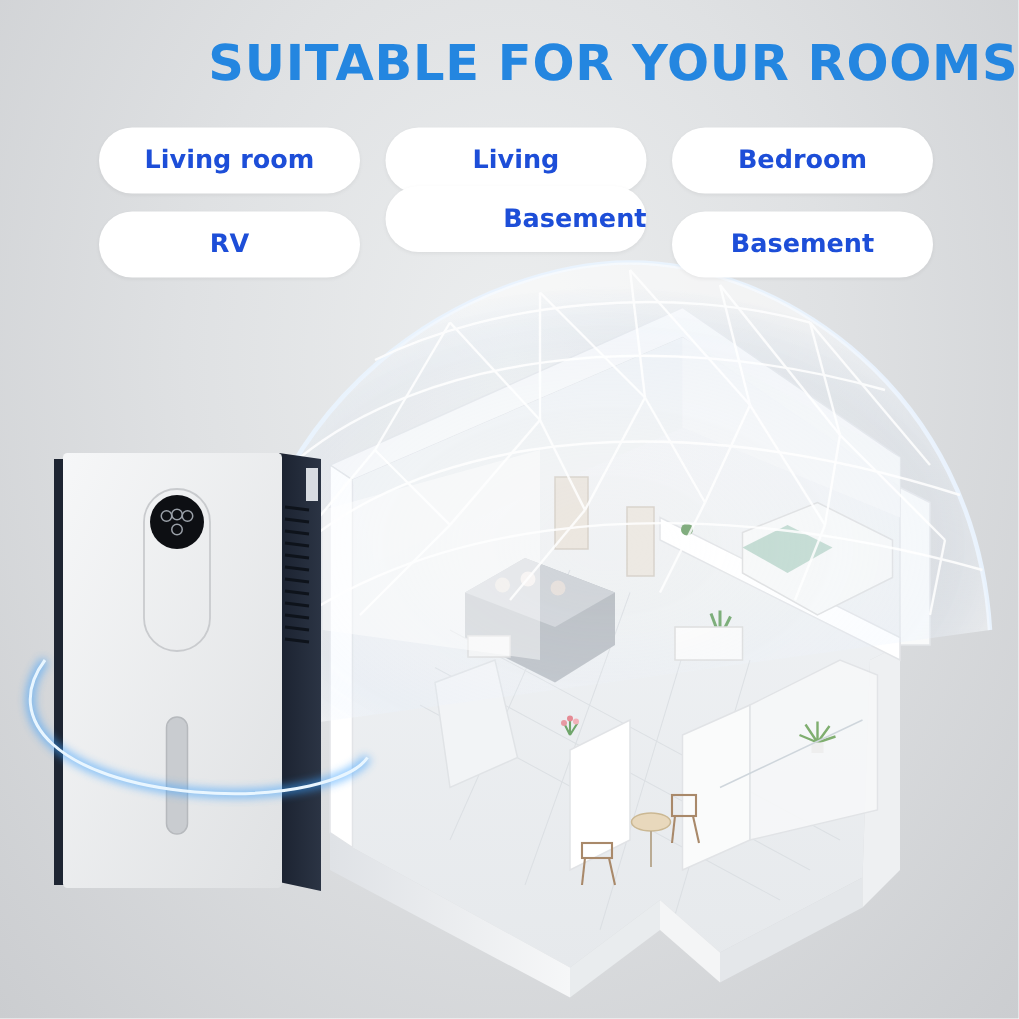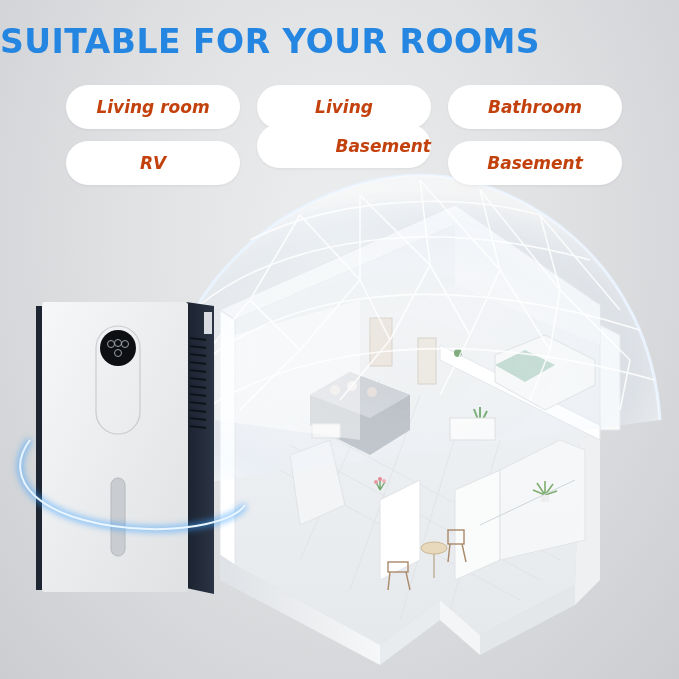--- a/index.html
+++ b/index.html
@@ -4,40 +4,39 @@
   <style>
     * { margin: 0; padding: 0; box-sizing: border-box; }
     html, body { width: 679px; height: 679px; overflow: hidden; }
     body {
       position: relative;
       background: radial-gradient(ellipse at 50% 35%, #eceeef 0%, #dfe1e3 45%, #cbcdd0 100%);
       font-family: "Liberation Sans", sans-serif;
     }
     .title {
       position: absolute; left: 0; top: 22px; width: 679px;
-      text-align: left;
+      text-align: right;
       font-family: "DejaVu Sans", sans-serif;
       font-weight: bold;
       font-size: 33px;
       letter-spacing: 0.5px;
       color: #2486e0;
     }
     .pill {
       position: absolute;
       width: 174px; height: 44px;
       border-radius: 22px;
       background: #ffffff;
       box-shadow: 0 1px 3px rgba(0,0,0,0.06);
       display: flex; align-items: center; justify-content: center;
       font-family: "DejaVu Sans", sans-serif;
       font-weight: bold;
       font-size: 17px;
-      color: #c2410c;
+      color: #1d4ed8;
       z-index: 5;
-      font-style: italic;
     }
     .scene { position: absolute; left: 0; top: 0; width: 679px; height: 679px; }
     .device {
       position: absolute; left: 36px; top: 298px; width: 184px; height: 298px;
     }
     .glow {
       position: absolute; left: 0; top: 420px; width: 679px; height: 140px; pointer-events:none;
     }
   </style>
 </head>
@@ -45,21 +44,21 @@
 
 <div class="title">SUITABLE FOR YOUR ROOMS</div>
 
 <div class="pill" style="left:66px; top:85px;">
     <span>Living room</span>
   </div>
 <div class="pill" style="left:257px; top:85px;">
     <span>Living</span>
   </div>
 <div class="pill" style="left:448px; top:85px;">
-    <span>Bathroom</span>
+    <span>Bedroom</span>
   </div>
 <div class="pill" style="left:66px; top:141px;text-align:center;">
     <span>RV</span>
   </div>
 <div class="pill" style="left:257px; top:124px;justify-content:flex-end;">
     <span>Basement</span>
   </div>
 <div class="pill" style="left:448px; top:141px;">
     <span>Basement</span>
   </div>

